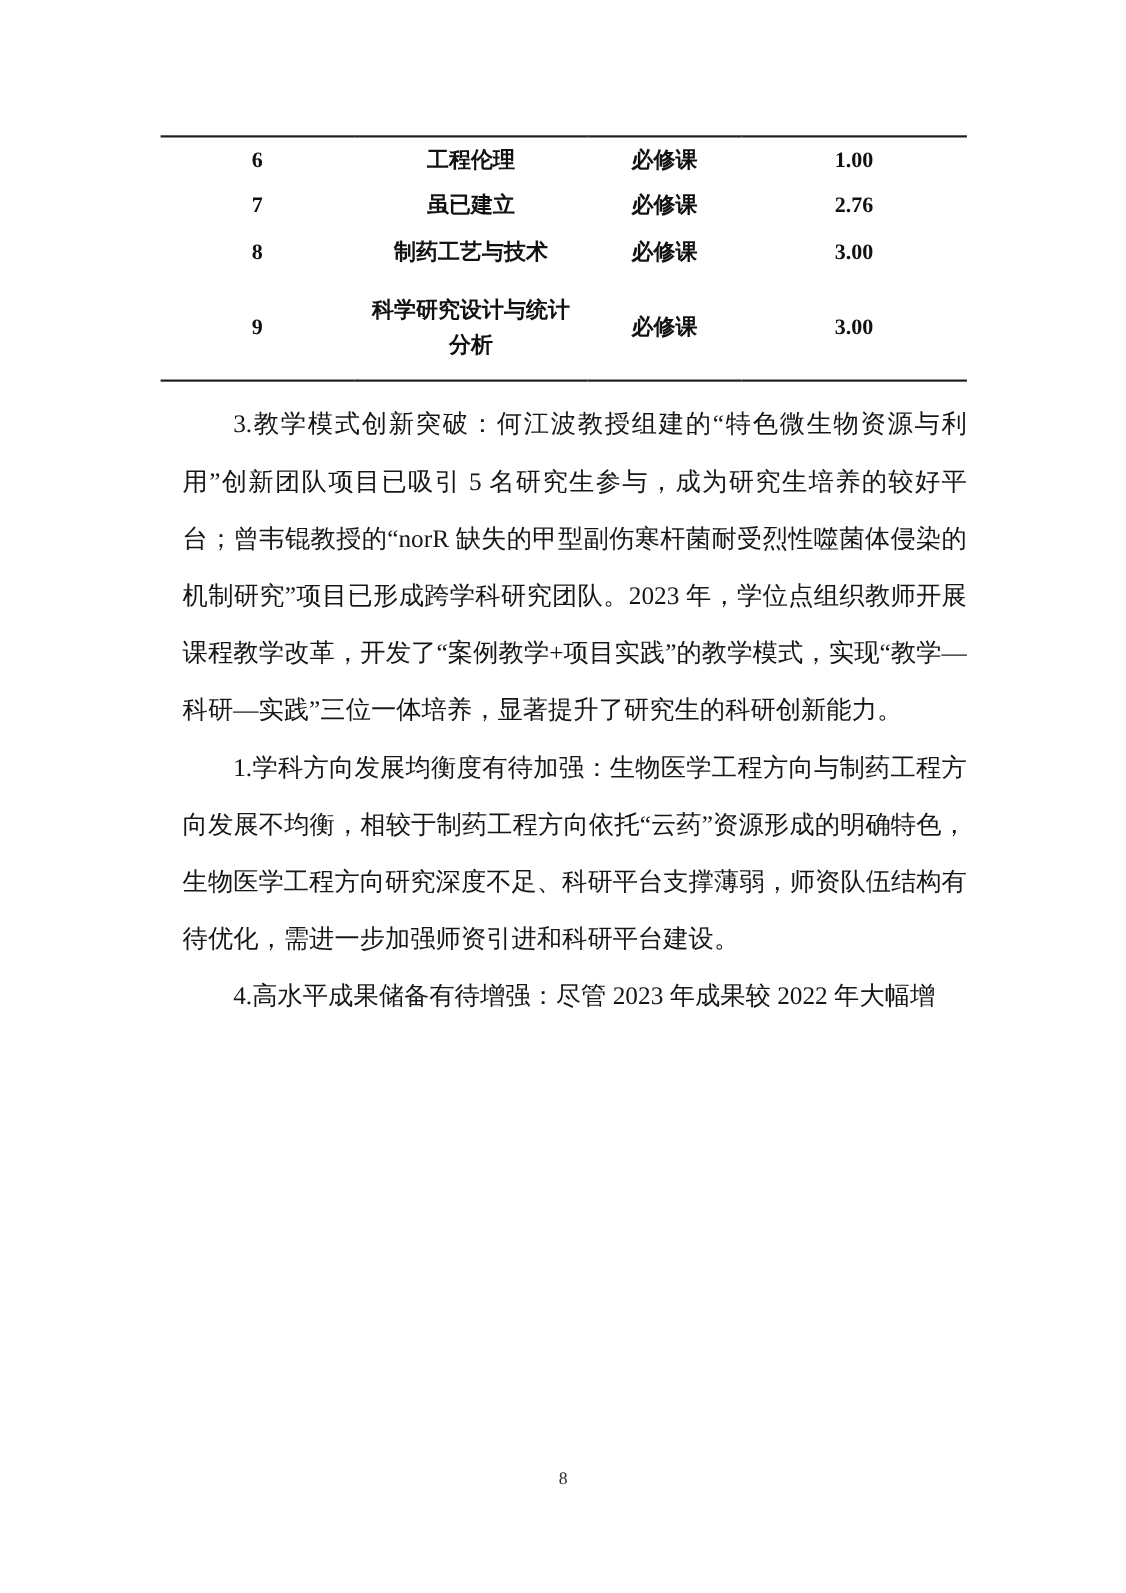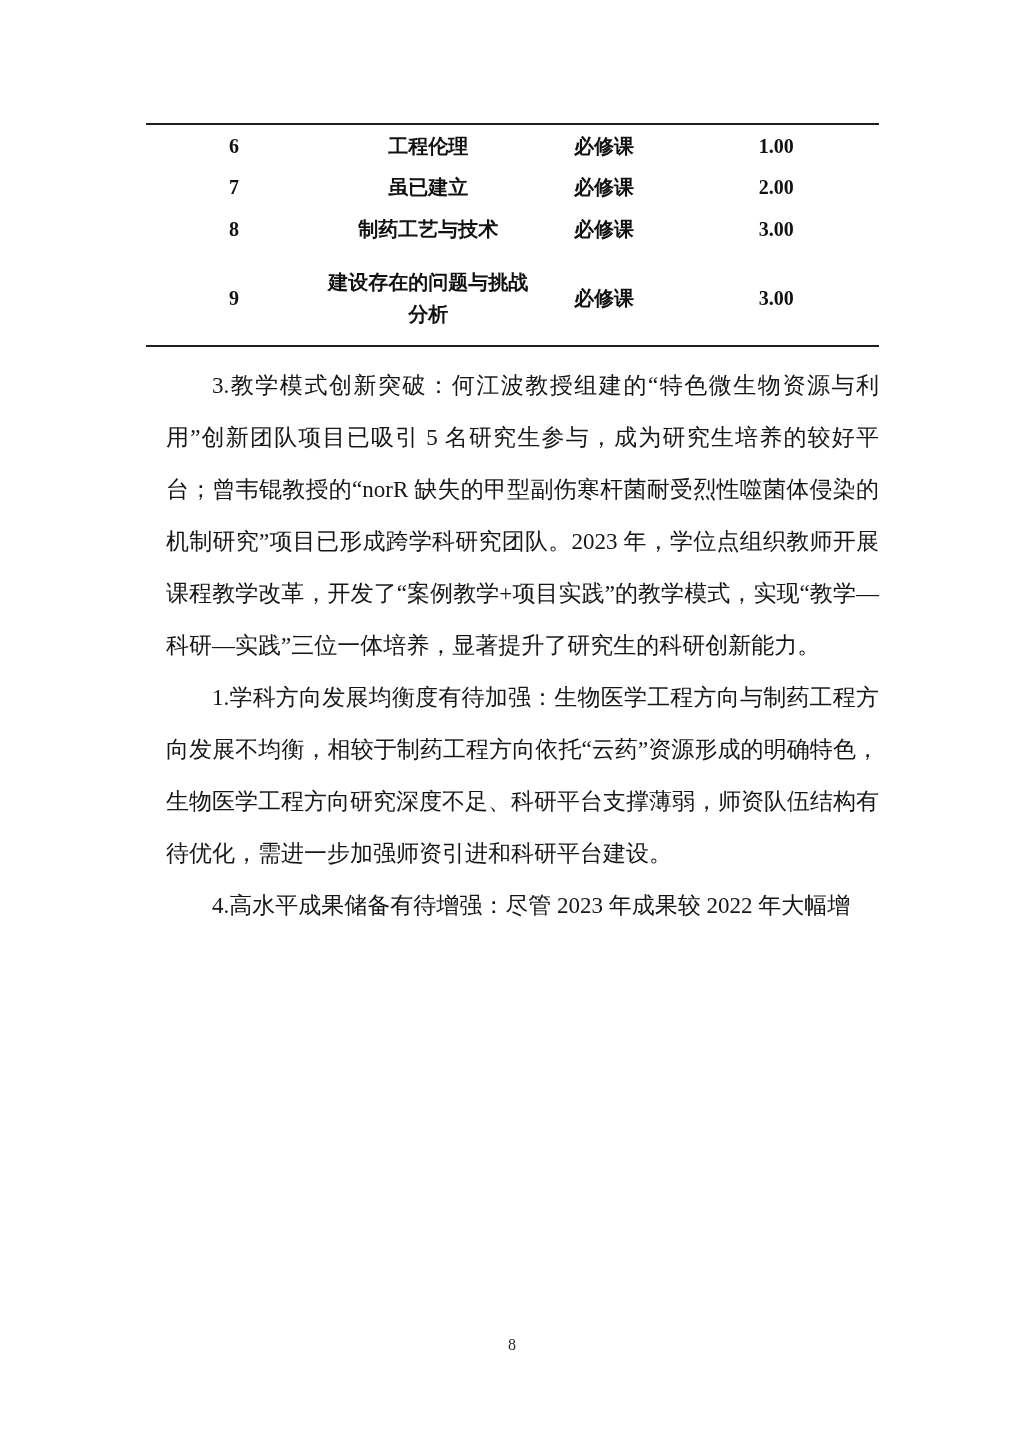--- a/index.html
+++ b/index.html
@@ -84,31 +84,31 @@
         <tr>
           <td class="col-no">6</td>
           <td class="col-course">工程伦理</td>
           <td class="col-type">必修课</td>
           <td class="col-credit">1.00</td>
         </tr>
         <tr>
           <td class="col-no">7</td>
           <td class="col-course">虽已建立</td>
           <td class="col-type">必修课</td>
-          <td class="col-credit">2.00</td>
+          <td class="col-credit">2.76</td>
         </tr>
         <tr>
           <td class="col-no">8</td>
           <td class="col-course">制药工艺与技术</td>
           <td class="col-type">必修课</td>
           <td class="col-credit">3.00</td>
         </tr>
         <tr class="tall">
           <td class="col-no">9</td>
-          <td class="col-course">建设存在的问题与挑战
+          <td class="col-course">科学研究设计与统计
 分析</td>
           <td class="col-type">必修课</td>
           <td class="col-credit">3.00</td>
         </tr>
       </tbody>
     </table>
 
     <p class="body-para para-first">3.教学模式创新突破：何江波教授组建的“特色微生物资源与利用”创新团队项目已吸引 5 名研究生参与，成为研究生培养的较好平台；曾韦锟教授的“norR 缺失的甲型副伤寒杆菌耐受烈性噬菌体侵染的机制研究”项目已形成跨学科研究团队。2023 年，学位点组织教师开展课程教学改革，开发了“案例教学+项目实践”的教学模式，实现“教学—科研—实践”三位一体培养，显著提升了研究生的科研创新能力。</p>
 
 

